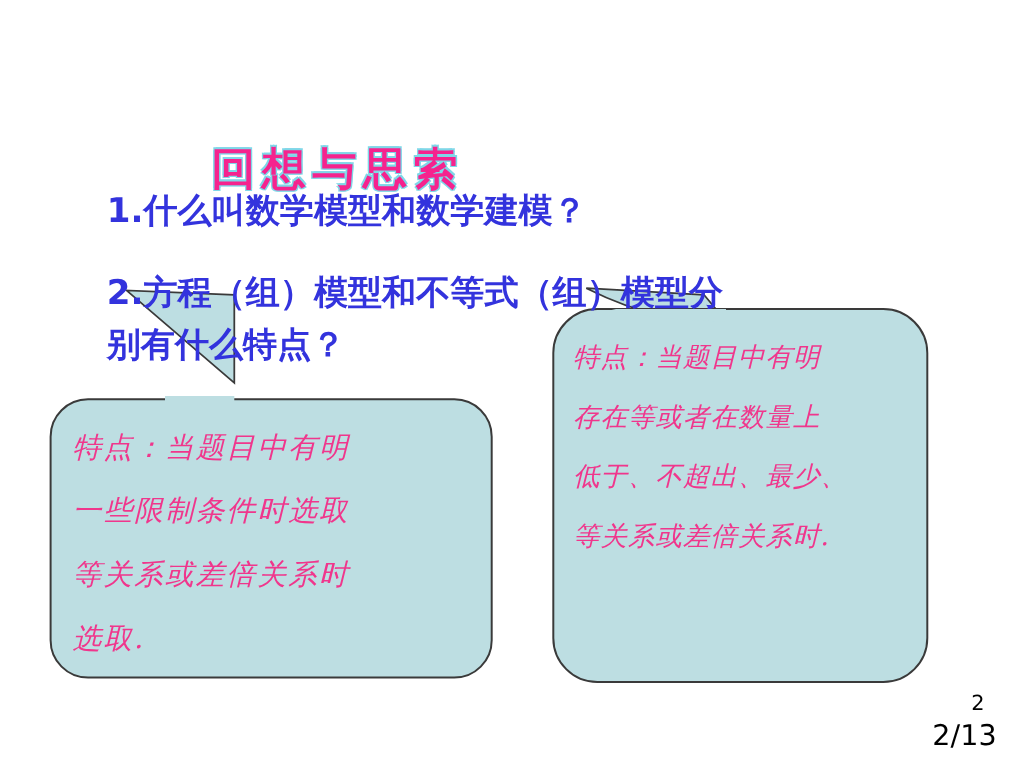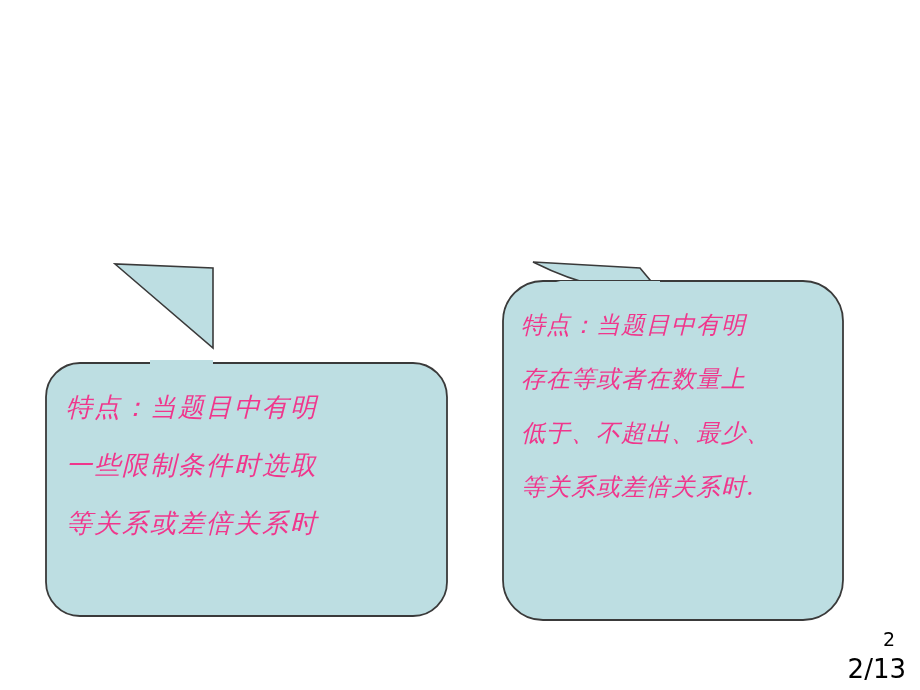--- a/index.html
+++ b/index.html
@@ -133,26 +133,33 @@
       <rect x="150" y="360" width="63" height="10" fill="#BDDEE2" stroke="none"></rect>
     </g>
 
     <g>
       <path d="M 533 262 C 585 288 620 292 660 292 L 640 268 Z" fill="#BDDEE2" stroke="#3a3a3a" stroke-width="1.6"></path>
       <rect x="503" y="281" width="340" height="339" rx="40" ry="40" fill="#BDDEE2" stroke="#3a3a3a" stroke-width="1.8"></rect>
       <path d="M 556 281 L 660 281 L 660 292 C 620 292 585 288 556 281 Z" fill="#BDDEE2" stroke="none"></path>
     </g>
   </svg>
 
+  <div id="title">回想与思索</div>
 
+  <div id="question-block">
+    <div class="q-line" id="q1">1.什么叫数学模型和数学建模？</div>
+    <div class="q-line" id="q2a">2.方程（组）模型和不等式（组）模型分</div>
+    <div class="q-line" id="q2b">别有什么特点？</div>
+  </div>
 
   <div class="callout-text" id="callout-left-text">
     <div>特点：当题目中有明</div>
     <div>一些限制条件时选取</div>
     <div>等关系或差倍关系时</div>
+    <div>选取.</div>
   </div>
 
   <div class="callout-text" id="callout-right-text">
     <div>特点：当题目中有明</div>
     <div>存在等或者在数量上</div>
     <div>低于、不超出、最少、</div>
     <div>等关系或差倍关系时.</div>
   </div>
 
   <div id="slide-number">2</div>

